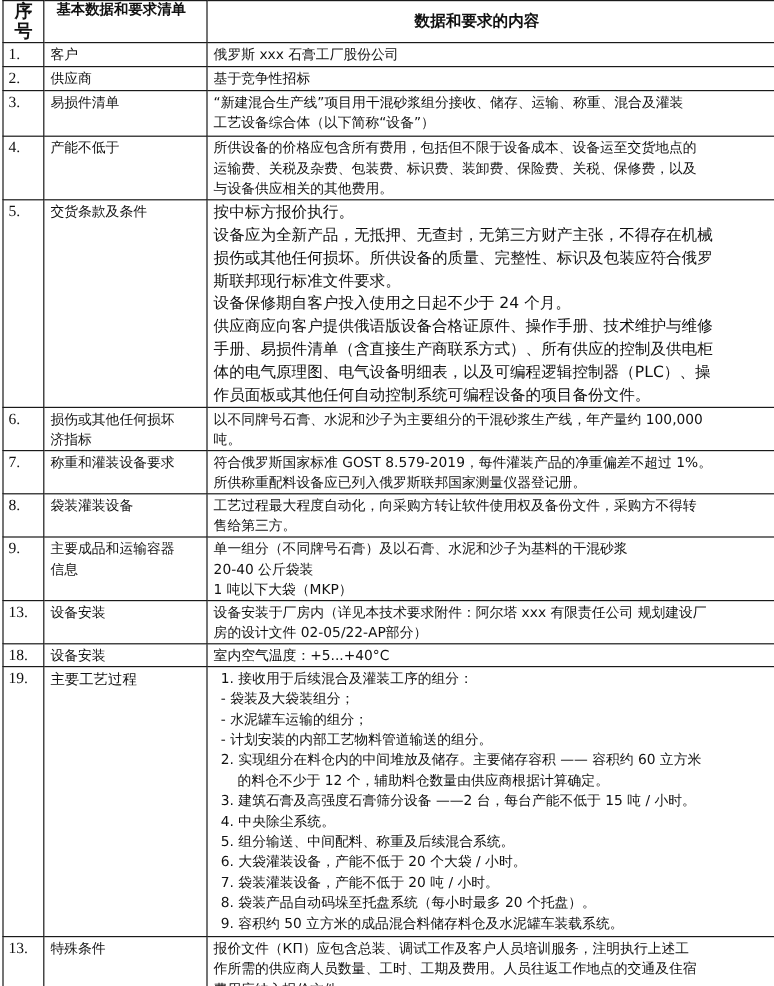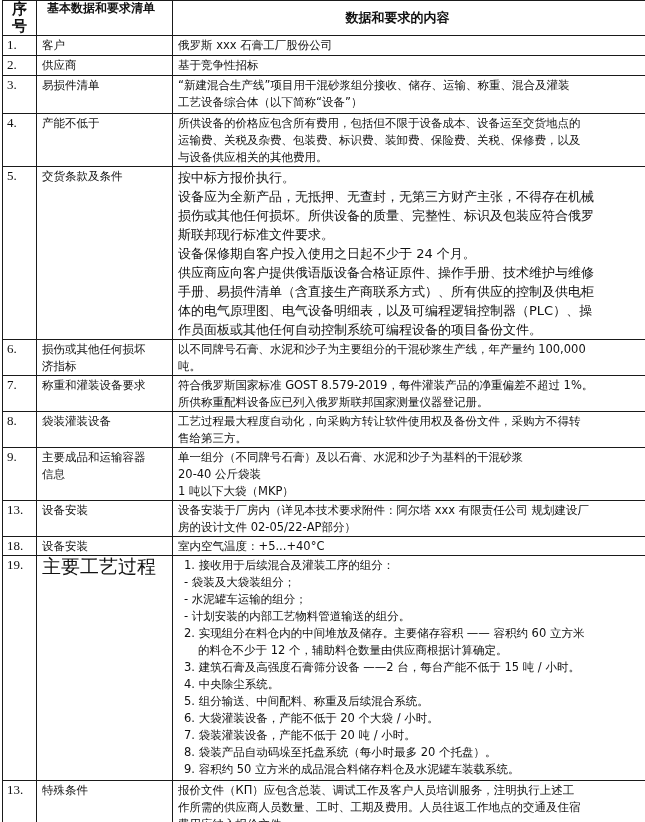--- a/index.html
+++ b/index.html
@@ -214,21 +214,21 @@
   <tr style="height:18px">
     <td class="num">18.</td>
     <td class="item">设备安装</td>
     <td class="content">
       <span class="line">室内空气温度：+5...+40°C</span>
     </td>
   </tr>
 
   <tr style="height:225px">
     <td class="num">19.</td>
-    <td class="item" style="font-size:19px;line-height:19px;">主要工艺过程</td>
+    <td class="item" style="font-size:12px;line-height:19px;">主要工艺过程</td>
     <td class="content list">
       <span class="line">1. 接收用于后续混合及灌装工序的组分：</span>
       <span class="line">- 袋装及大袋装组分；</span>
       <span class="line">- 水泥罐车运输的组分；</span>
       <span class="line">- 计划安装的内部工艺物料管道输送的组分。</span>
       <span class="line">2. 实现组分在料仓内的中间堆放及储存。主要储存容积 —— 容积约 60 立方米</span>
       <span class="line cont">的料仓不少于 12 个，辅助料仓数量由供应商根据计算确定。</span>
       <span class="line">3. 建筑石膏及高强度石膏筛分设备 ——2 台，每台产能不低于 15 吨 / 小时。</span>
       <span class="line">4. 中央除尘系统。</span>
       <span class="line">5. 组分输送、中间配料、称重及后续混合系统。</span>

